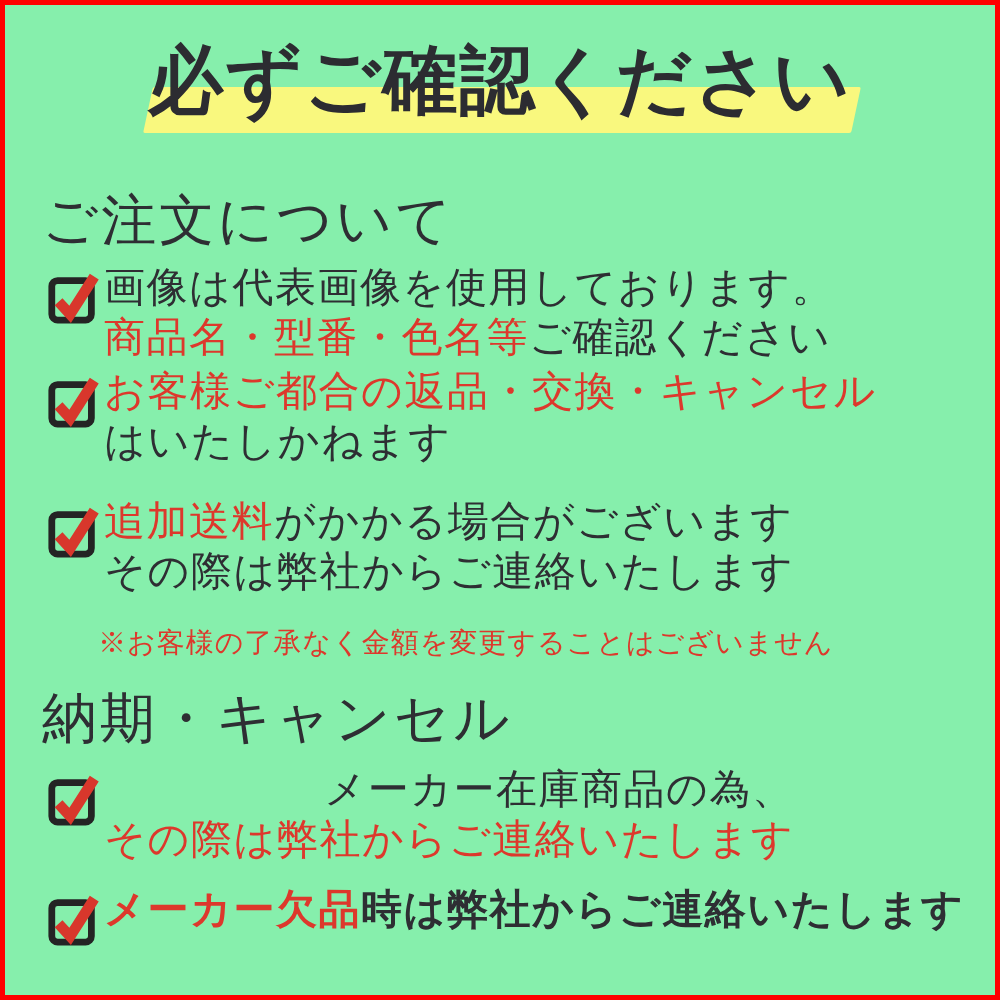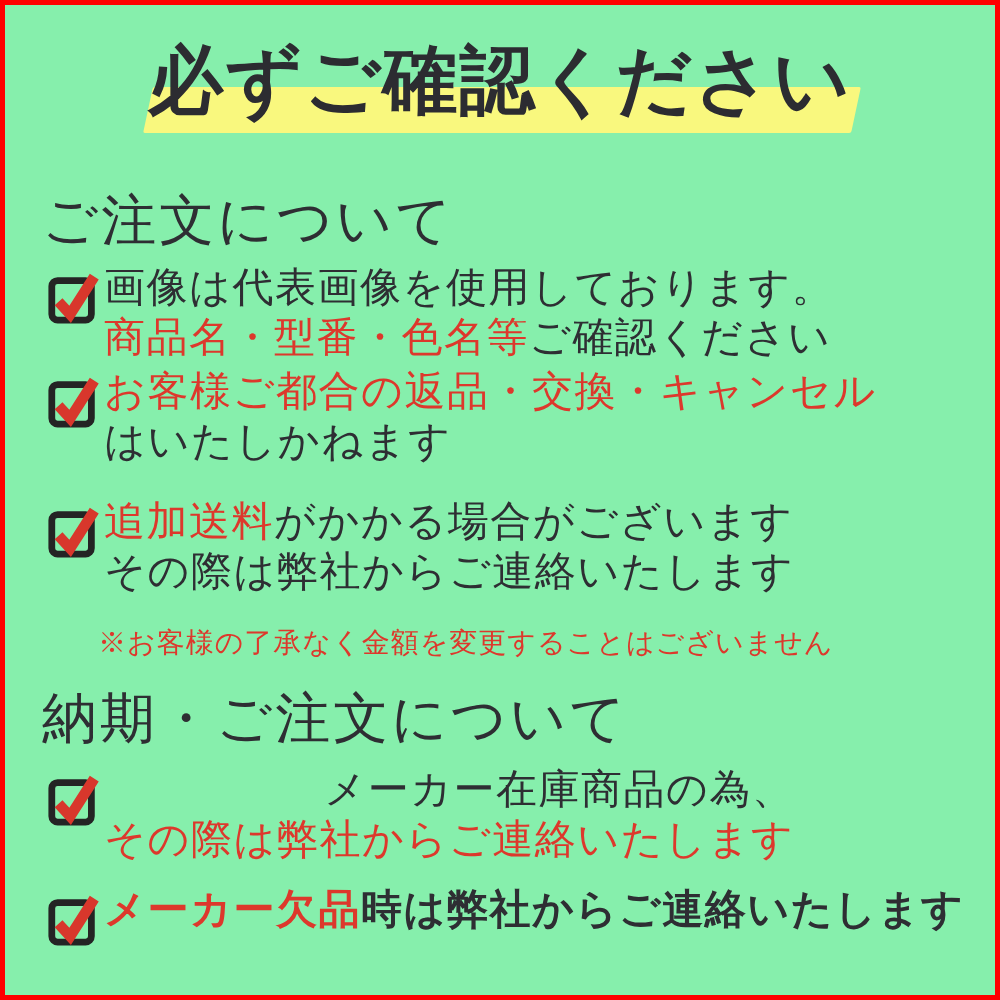--- a/index.html
+++ b/index.html
@@ -72,21 +72,21 @@
       <path d="M13 38 L25 51 L50 12" fill="none" stroke="#d8372c" stroke-width="11"></path>
     </svg>
     <div class="item-text">
       <div><span class="seg-red">追加送料</span><span>がかかる場合がございます</span></div>
       <div><span>その際は弊社からご連絡いたします</span></div>
     </div>
   </div>
 
   <div class="note" style="top:624px;">※お客様の了承なく金額を変更することはございません</div>
 
-  <div class="section-heading" style="top:682px;">納期・ご注文について</div>
+  <div class="section-heading" style="top:682px;">納期・キャンセル</div>
 
   <div class="item" style="top:764px;text-align:right;">
     <svg class="cbx" viewBox="0 0 58 62">
       <rect x="6" y="16" width="41" height="41" rx="6" fill="none" stroke="#242424" stroke-width="7"></rect>
       <path d="M13 38 L25 51 L50 12" fill="none" stroke="#d8372c" stroke-width="11"></path>
     </svg>
     <div class="item-text">
       <div><span>メーカー在庫商品の為、</span></div>
       <div><span class="seg-red">その際は弊社からご連絡いたします</span></div>
     </div>

